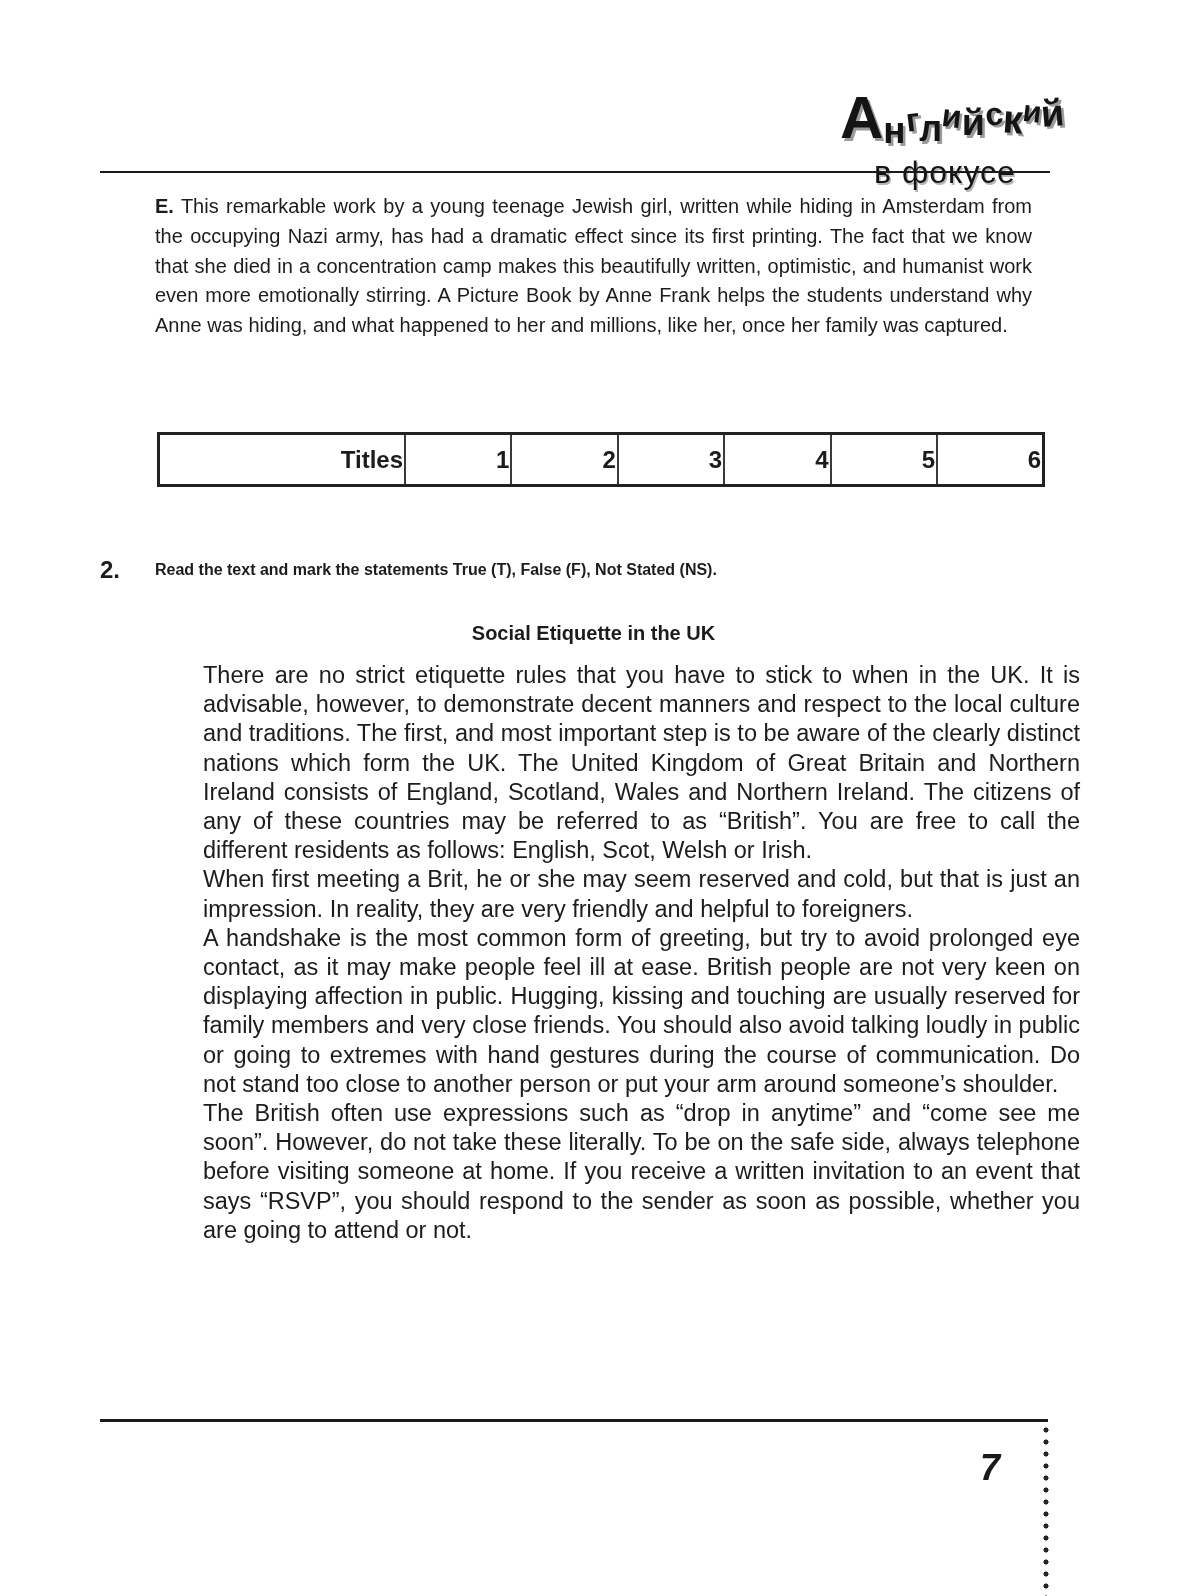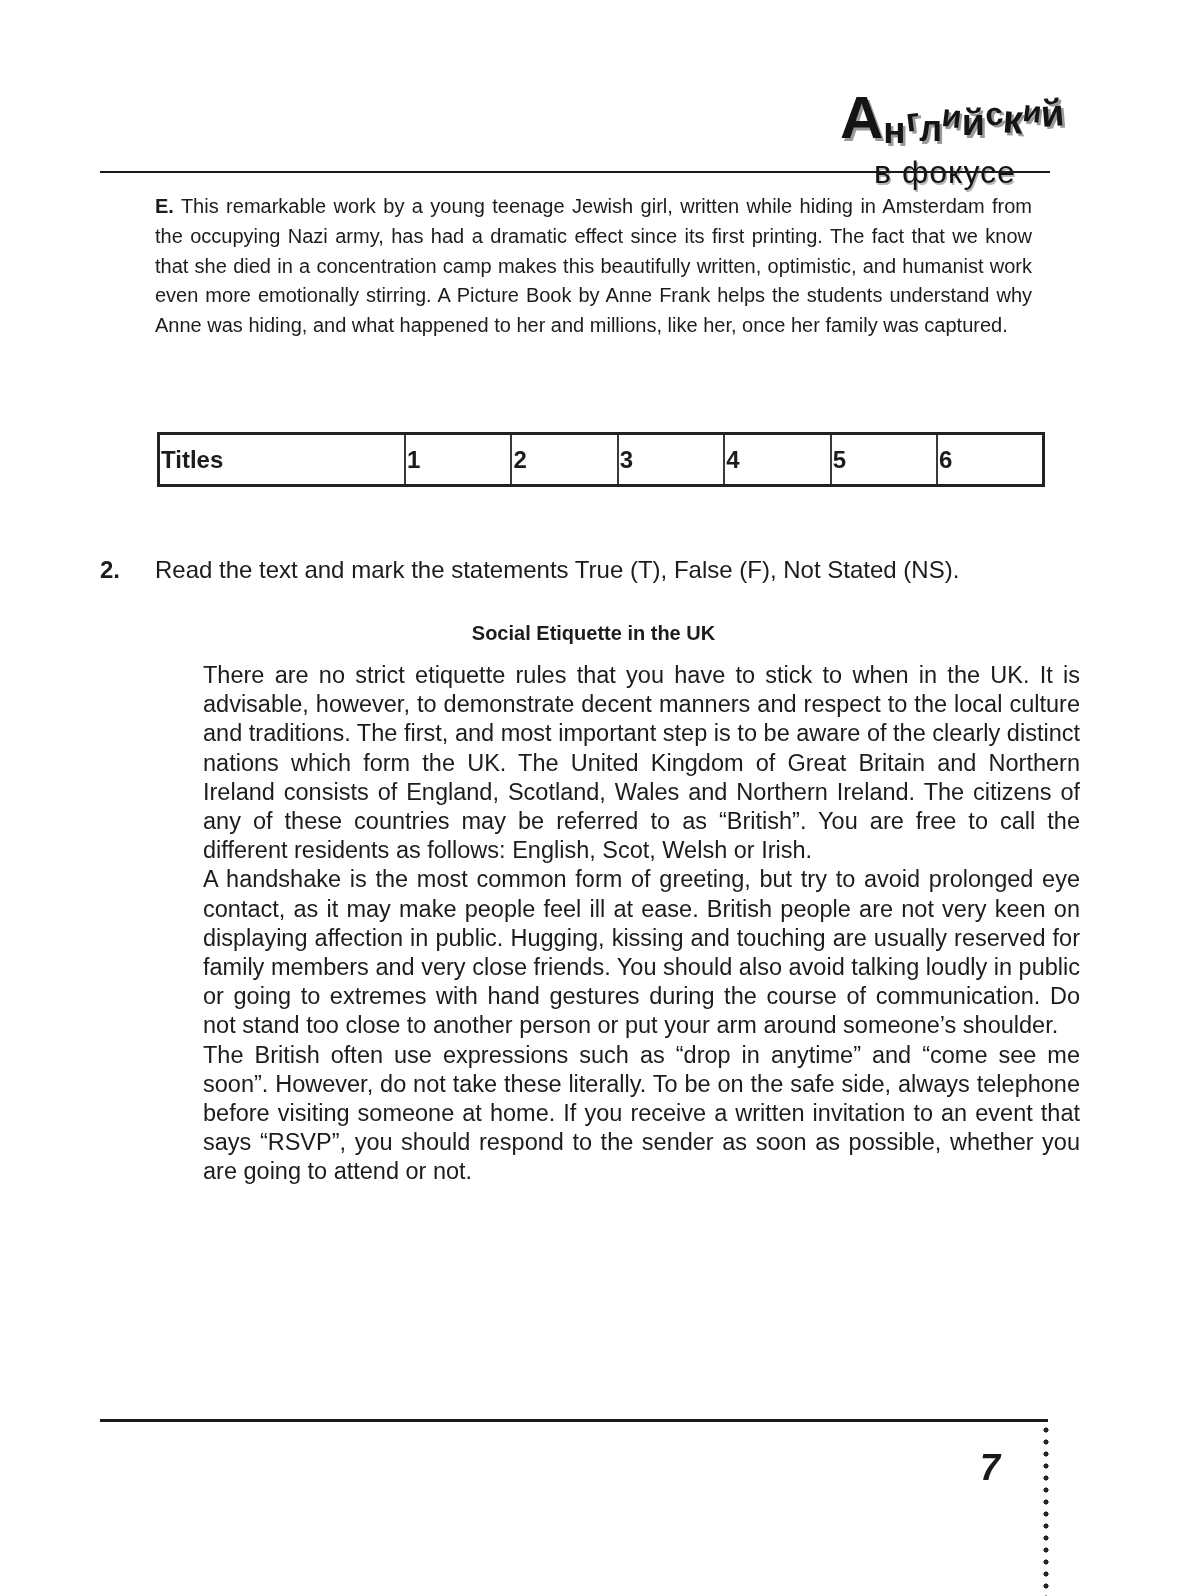--- a/index.html
+++ b/index.html
@@ -19,30 +19,30 @@
   
   .para-e{position:absolute;top:192px;left:155px;width:877px;font-size:20px;
           line-height:29.8px;text-align:justify;}
   .b{font-weight:bold;}
   .para-e .b{margin-right:7px;}
 
   
   .review-table{position:absolute;top:432px;left:157px;border-collapse:collapse;
                 table-layout:fixed;width:888px;}
   .review-table th,.review-table td{border:2px solid #3a3a3a;height:47px;
-                text-align:left;vertical-align:middle;font-size:24px;color:#1c1c1c;}
+                text-align:right;vertical-align:middle;font-size:24px;color:#1c1c1c;}
   .review-table{border:3px solid #222;}
   .review-table .col-label{width:242px;}
   .review-table th{font-weight:bold;}
 
   
   .task2-num{position:absolute;top:554px;left:100px;width:50px;font-weight:bold;
              font-size:24px;line-height:31px;}
-  .task2-text{position:absolute;top:554px;left:155px;width:877px;font-weight:normal;
-              font-size:24px;line-height:31px;text-align:justify;}
+  .task2-text{position:absolute;top:554px;left:155px;width:877px;font-weight:bold;
+              font-size:16px;line-height:31px;text-align:justify;}
 
   .article-title{position:absolute;top:622px;left:155px;width:877px;text-align:center;
                  font-weight:bold;font-size:20px;}
 
   .article-body{position:absolute;top:661px;left:155px;width:877px;font-size:23.5px;
                 line-height:29.2px;text-align:justify;margin-left:48px;}
   .article-body p{margin:0;}
 
   
   .page-number{position:absolute;top:1447px;left:950px;width:80px;text-align:center;
@@ -78,20 +78,21 @@
       </tr>
     </tbody>
   </table>
 
   <div class="task2-num">2.</div>
   <div class="task2-text">Read the text and mark the statements True (T), False (F), Not Stated (NS).</div>
 
   <div class="article-title">Social Etiquette in the UK</div>
   <div class="article-body">
     <p>There are no strict etiquette rules that you have to stick to when in the UK. It is advisable, however, to demonstrate decent manners and respect to the local culture and traditions. The first, and most important step is to be aware of the clearly distinct nations which form the UK. The United Kingdom of Great Britain and Northern Ireland consists of England, Scotland, Wales and Northern Ireland. The citizens of any of these countries may be referred to as “British”. You are free to call the different residents as follows: English, Scot, Welsh or Irish.</p>
+    <p>When first meeting a Brit, he or she may seem reserved and cold, but that is just an impression. In reality, they are very friendly and helpful to foreigners.</p>
     <p>A handshake is the most common form of greeting, but try to avoid prolonged eye contact, as it may make people feel ill at ease. British people are not very keen on displaying affection in public. Hugging, kissing and touching are usually reserved for family members and very close friends. You should also avoid talking loudly in public or going to extremes with hand gestures during the course of communication. Do not stand too close to another person or put your arm around someone’s shoulder.</p>
     <p>The British often use expressions such as “drop in anytime” and “come see me soon”. However, do not take these literally. To be on the safe side, always telephone before visiting someone at home. If you receive a written invitation to an event that says “RSVP”, you should respond to the sender as soon as possible, whether you are going to attend or not.</p>
   </div>
 
   <div class="rule-bottom"></div>
   <div class="page-number">7</div>
   <div class="dotted-line"></div>
 
 </div>
 

